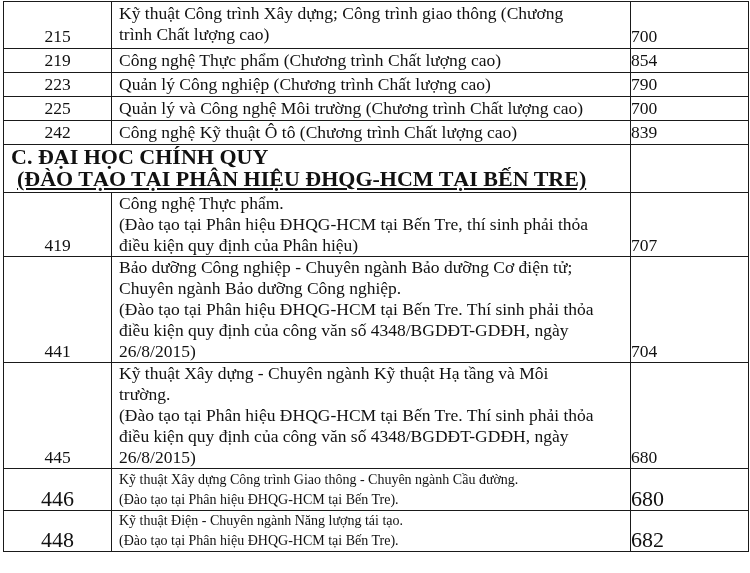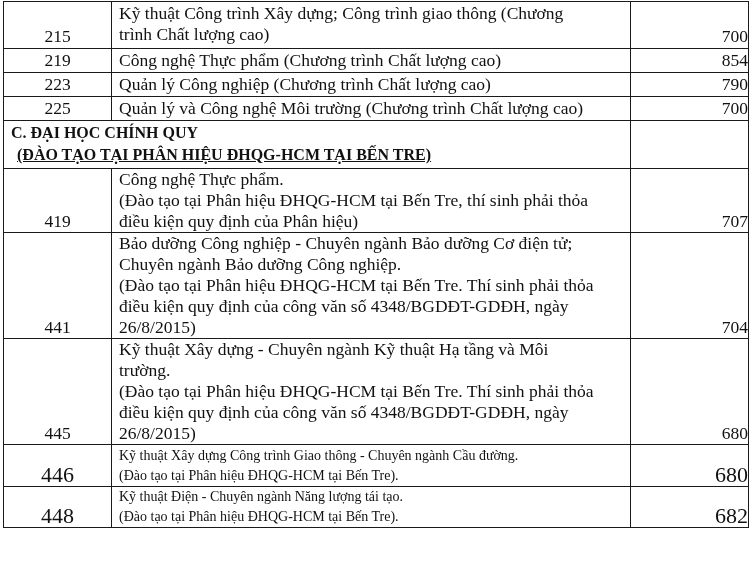--- a/index.html
+++ b/index.html
@@ -36,28 +36,28 @@
     td.code {
       text-align: center;
       padding-bottom: 1px;
     }
     td.name {
       padding-left: 7px;
       padding-bottom: 1px;
       vertical-align: top;
     }
     td.score {
-      text-align: right;
+      text-align: left;
       padding-bottom: 1px;
     }
     tr.single td { height: 22px; }
     tr.single td.name { vertical-align: bottom; }
     tr.section td.section-title {
       font-weight: bold;
-      font-size: 16px;
+      font-size: 22px;
       line-height: 22px;
       padding-left: 7px;
       padding-top: 1px;
       padding-bottom: 2px;
       vertical-align: top;
     }
     tr.section td.section-title .line2 {
       display: block;
       padding-left: 6px;
       text-decoration: underline;
@@ -104,20 +104,27 @@
     </tr>
 
     <tr class="single">
       <td class="code">225</td>
       <td class="name">
         <span class="line">Quản lý và Công nghệ Môi trường (Chương trình Chất lượng cao)</span>
       </td>
       <td class="score">700</td>
     </tr>
 
+    <tr class="single">
+      <td class="code">242</td>
+      <td class="name">
+        <span class="line">Công nghệ Kỹ thuật Ô tô (Chương trình Chất lượng cao)</span>
+      </td>
+      <td class="score">839</td>
+    </tr>
 
     <tr class="section" style="height:47px">
       <td class="section-title" colspan="2">
         <span class="line">C. ĐẠI HỌC CHÍNH QUY</span>
         <span class="line line2">(ĐÀO TẠO TẠI PHÂN HIỆU ĐHQG-HCM TẠI BẾN TRE)</span>
       </td>
       <td class="score"></td>
     </tr>
 
     <tr style="height:62px">

